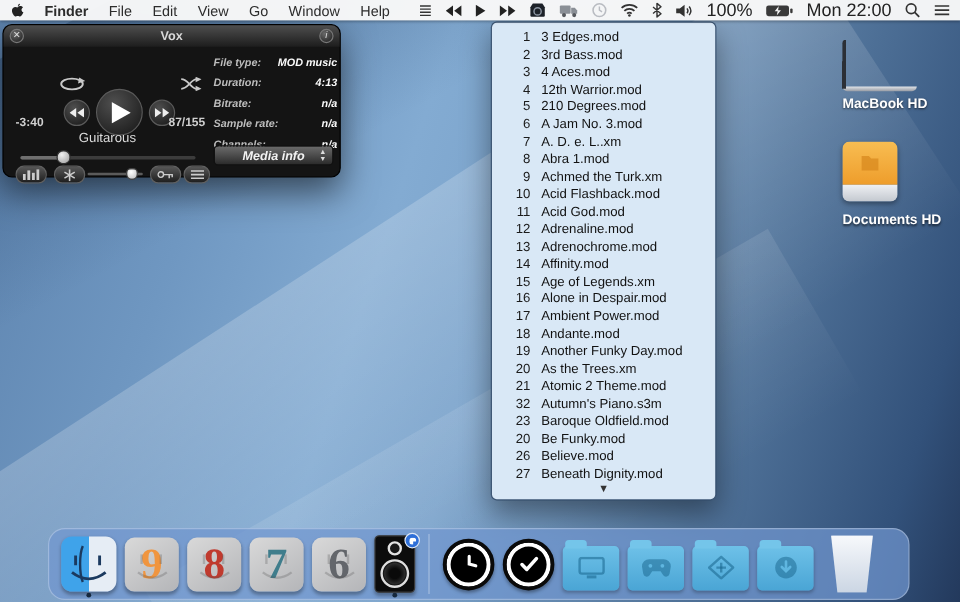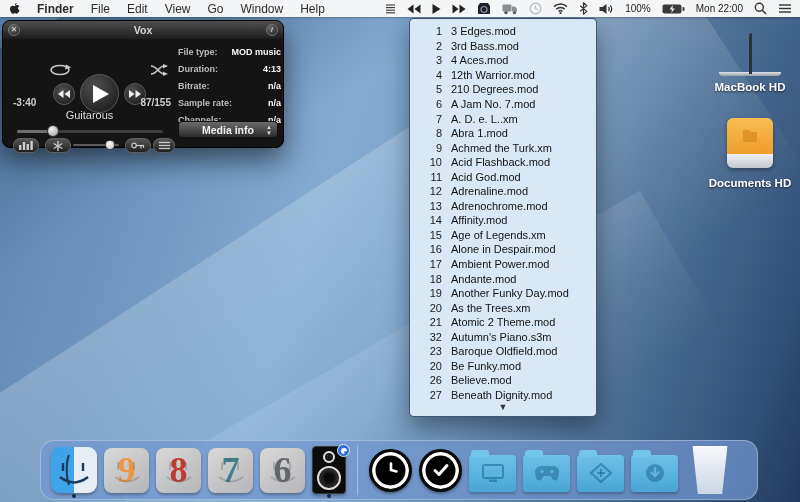--- a/index.html
+++ b/index.html
@@ -22,39 +22,39 @@
   
   .menubar { position:absolute; left:0; top:0; width:800px; height:17px;
     background:rgba(248,248,248,.97); display:flex; align-items:center;
     padding:0 8px; font-size:12px; color:#2c2c2c; z-index:50;
     box-shadow:0 1px 2px rgba(0,0,0,.25); }
   .menubar .menu { margin-right:17px; cursor:default; }
   .menubar .menu.app { font-weight:bold; }
   .mb-apple { margin-right:16px; display:flex; align-items:center; }
   .status { margin-left:auto; display:flex; align-items:center; gap:11px; }
   .status svg { display:block; }
-  .status .txt { font-size:10px; color:#222; }
+  .status .txt { font-size:15px; color:#222; }
 
   
   .vox-win { position:absolute; left:2px; top:20px; width:282px; height:128px;
     background:#141414; border-radius:8px; border:1px solid #000;
     box-shadow:0 12px 28px rgba(0,0,0,.55); z-index:30; }
   .vox-title { height:18px; border-radius:7px 7px 0 0;
     background:linear-gradient(#4e4e4e,#1d1d1d);
     display:flex; align-items:center; position:relative; }
   .vox-title .t { position:absolute; left:0; right:0; text-align:center;
     font-size:10.5px; font-weight:bold; color:#d8d8d8; }
   .tbtn { width:12px; height:12px; border-radius:50%;
     background:radial-gradient(circle at 35% 30%,#6a6a6a,#1c1c1c);
     border:1px solid #777; color:#ddd; font-size:8px; line-height:10px;
     text-align:center; position:absolute; top:3px; }
   .tbtn.close { left:5px; } .tbtn.info { right:5px; font-style:italic; }
   .vox-body { position:relative; height:108px; }
   .lpane { position:absolute; left:0; top:0; width:173px; height:108px; }
-  .rpane { position:absolute; left:175px; top:0; width:103px; height:108px; }
+  .rpane { position:absolute; left:175px; top:0; width:103px; height:108px;font-style:italic; }
   .circle-btn { position:absolute; border-radius:50%;
     background:radial-gradient(circle at 38% 30%,#4f4f4f,#151515);
     border:1px solid #5b5b5b; display:flex; align-items:center; justify-content:center; }
   .small-time { position:absolute; font-size:10px; font-weight:bold; color:#cfcfcf; }
   .track-title { position:absolute; left:0; width:173px; top:70px; text-align:center;
     font-size:11px; font-weight:normal; color:#dcdcdc; }
   .slider { position:absolute; left:14px; top:91px; width:146px; height:3px;
     background:#3c3c3c; border-radius:2px; }
   .slider .fill { position:absolute; left:0; top:0; height:3px; width:24%;
     background:#6f6f6f; border-radius:2px; }
@@ -83,21 +83,21 @@
   .playlist { position:absolute; left:409px; top:18px; width:188px;
     background:#d9e8f6; border:1px solid rgba(35,62,95,.85); border-radius:5px;
     box-shadow:0 10px 24px rgba(0,0,0,.4); padding:5px 0 2px; z-index:20; }
   .playlist .row { height:14.55px; display:flex; align-items:center;
     font-size:11px; padding:0 8px; }
   .playlist .num { width:24px; text-align:right; margin-right:9px; color:#1b1b1b; }
   .playlist .fname { color:#121212; white-space:nowrap; }
   .playlist .more { text-align:center; font-size:9px; color:#333; height:12px; line-height:10px; }
 
   
-  .desk-icon { position:absolute; width:96px; text-align:center; z-index:5; }
+  .desk-icon { position:absolute; width:96px; text-align:left; z-index:5; }
   .desk-icon .label { margin-top:5px; font-size:11.5px; font-weight:bold; color:#fff;
     text-shadow:0 1px 2px rgba(0,0,0,.65); }
   .mb-hd { left:702px; top:36px; }
   .doc-hd { left:702px; top:118px; }
   .laptop { display:inline-block; }
   .lap-screen { width:52px; height:33px; background:#2b2f36; border-radius:3px 3px 0 0;
     padding:3px; margin:0 auto; }
   .lap-screen .scr { width:100%; height:100%;
     background:linear-gradient(130deg,#3a6ca6 0%,#7fb0dd 45%,#35598c 80%); }
   .lap-base { width:62px; height:4px; margin:0 auto;
@@ -370,21 +370,21 @@
       <div class="row">
         <span class="num">4</span>
         <span class="fname">12th Warrior.mod</span>
       </div>
       <div class="row">
         <span class="num">5</span>
         <span class="fname">210 Degrees.mod</span>
       </div>
       <div class="row">
         <span class="num">6</span>
-        <span class="fname">A Jam No. 7.mod</span>
+        <span class="fname">A Jam No. 3.mod</span>
       </div>
       <div class="row">
         <span class="num">7</span>
         <span class="fname">A. D. e. L..xm</span>
       </div>
       <div class="row">
         <span class="num">8</span>
         <span class="fname">Abra 1.mod</span>
       </div>
       <div class="row">

